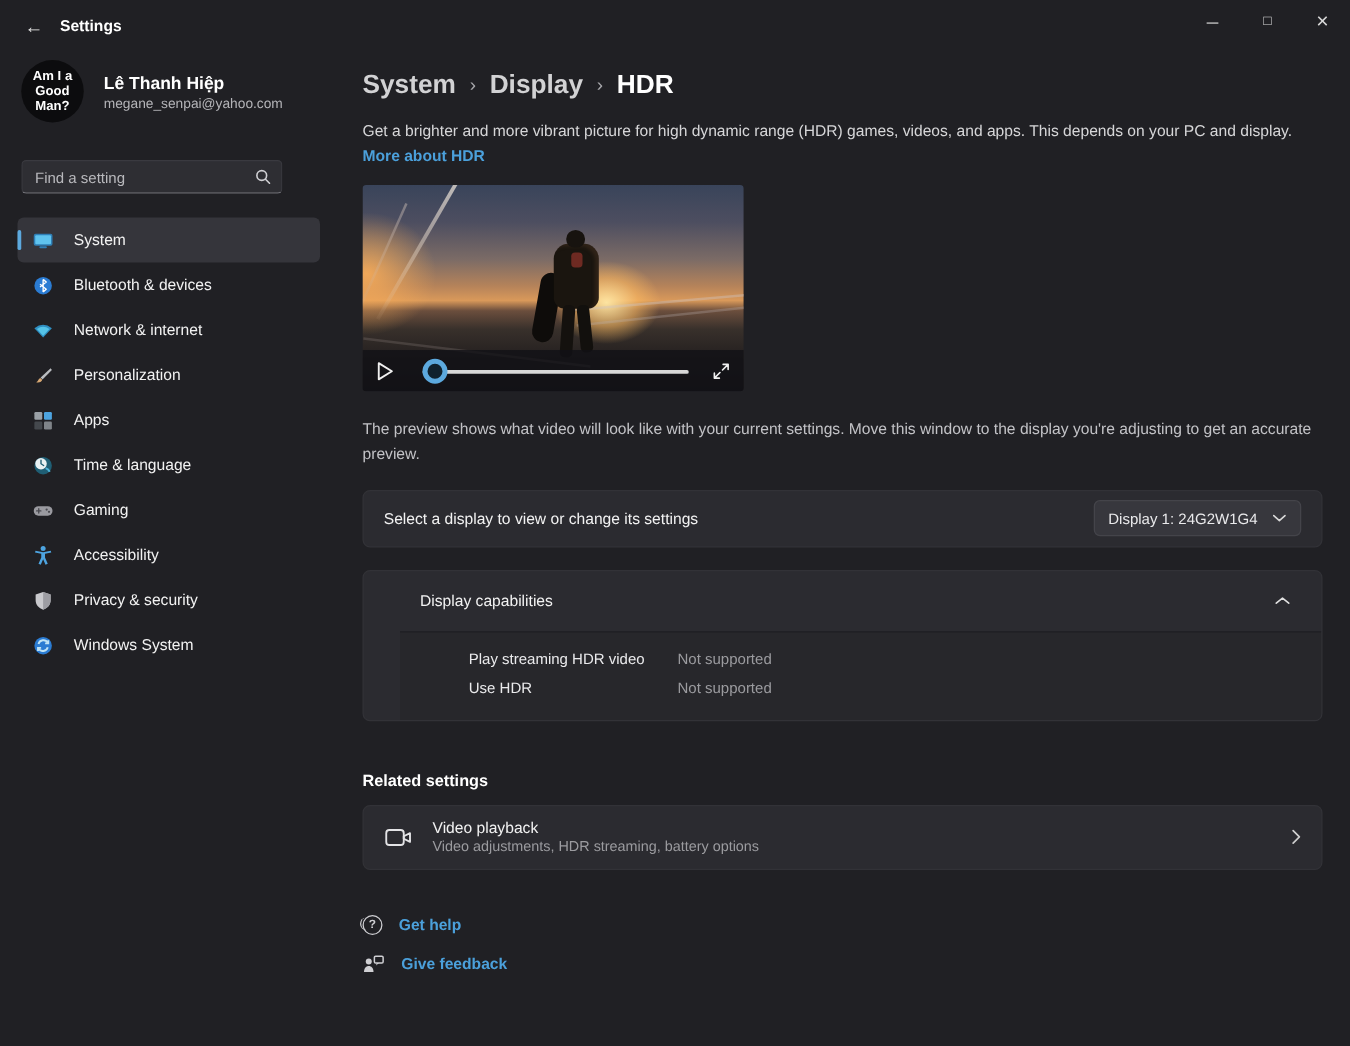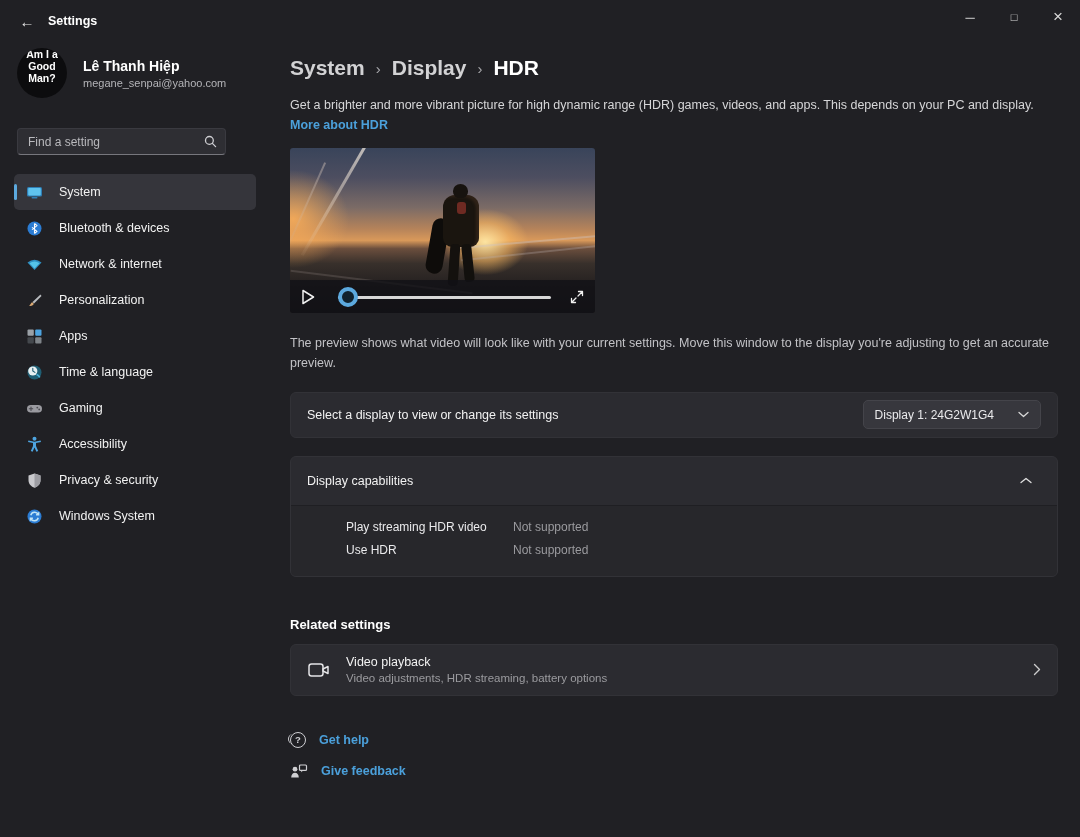--- a/index.html
+++ b/index.html
@@ -22,21 +22,21 @@
   .win-controls { position:absolute; right:0; top:0; display:flex; }
   .win-btn { width:44px; height:34px; display:flex; align-items:center; justify-content:center;
     color:#d8d8d8; font-size:13px; cursor:pointer; }
   .win-btn.close { font-size:17px; }
   .win-btn .sq { font-size:11px; }
 
   
   .sidebar { position:absolute; top:44px; left:0; width:270px; bottom:0; }
   .profile { position:absolute; top:4px; left:17px; display:flex; align-items:center; gap:16px; }
   .avatar { width:50px; height:50px; border-radius:50%; background:#0c0c0e; overflow:hidden;
-    display:flex; flex-direction:column; align-items:center; justify-content:flex-start;
+    display:flex; flex-direction:column; align-items:center; justify-content:center;
     color:#ffffff; font-weight:800; font-size:10.5px; line-height:12px; text-align:center; flex:0 0 auto; }
   .profile-name { font-size:14px; font-weight:700; color:#ffffff; }
   .profile-email { font-size:11px; color:#b4b4b8; margin-top:3px; }
 
   .searchbox { position:absolute; top:84px; left:17px; width:209px; height:27px;
     background:#2e2e33; border:1px solid #3a3a40; border-bottom:1px solid #77777d;
     border-radius:4px; display:flex; align-items:center; padding:0 8px 0 10px; }
   .searchbox input { flex:1; background:transparent; border:none; outline:none;
     color:#c9c9cd; font-size:12px; font-family:inherit; }
   .searchbox input::placeholder { color:#b9b9bd; }
@@ -99,25 +99,25 @@
     display:flex; align-items:center; padding:0 10px; gap:8px; }
   .play-btn, .expand-btn { cursor:pointer; display:flex; align-items:center; justify-content:center; }
   .vslider { flex:1; position:relative; height:20px; margin:0 10px 0 14px; cursor:pointer; }
   .vtrack { position:absolute; left:0; right:0; top:9px; height:3px; border-radius:2px; background:#d8d8d8; }
   .vthumb { position:absolute; left:10px; top:10.5px; width:20px; height:20px; border-radius:50%;
     transform:translate(-50%,-50%); background:#10222e; border:4px solid var(--accent,#5ca9de); }
 
   .preview-note { margin-top:21px; font-size:12.5px; color:#c2c2c6; line-height:1.55; max-width:770px; }
 
   
-  .card { background:var(--card_bg,#2b2b30); border:1px solid #323237; border-radius:6px; }
+  .card { background:var(--card_bg,#2b2b30); border:1px solid #323237; border-radius:6px;padding-left:29px; }
   .row-card { margin-top:19px; height:46px; display:flex; align-items:center; padding:0 16px; }
   .row-label { font-size:12.5px; color:#f2f2f2; }
   .dropdown { margin-left:auto; height:29px; background:#37373d; border:1px solid #44444a;
-    border-radius:5px; display:flex; align-items:center; gap:24px; padding:0 11px; cursor:pointer; }
+    border-radius:5px; display:flex; align-items:center; gap:12px; padding:0 11px; cursor:pointer; }
   .dropdown-value { font-size:12px; color:#eaeaec; }
 
   .expander { margin-top:18px; overflow:hidden; }
   .expander-head { height:48px; display:flex; align-items:center; padding:0 16px; cursor:pointer; }
   .chev-btn { margin-left:auto; width:30px; height:28px; display:flex; align-items:center;
     justify-content:center; border-radius:4px; cursor:pointer; }
   .expander-body { background:var(--card_alt_bg,#27272b); border-top:1px solid #1f1f23; padding:10px 0 14px; }
   .cap-row { display:flex; align-items:center; height:23px; padding-left:55px; }
   .cap-label { width:167px; font-size:12px; color:#eaeaec; }
   .cap-value { font-size:12px; color:#9b9b9f; }

